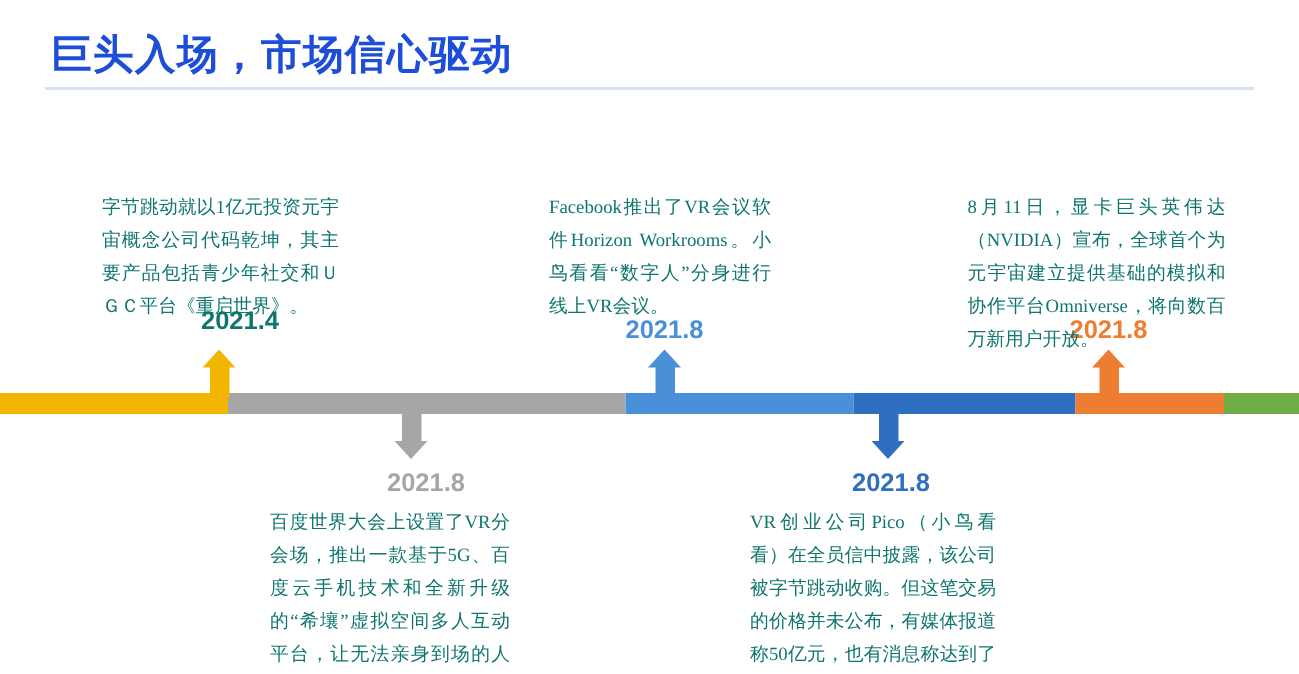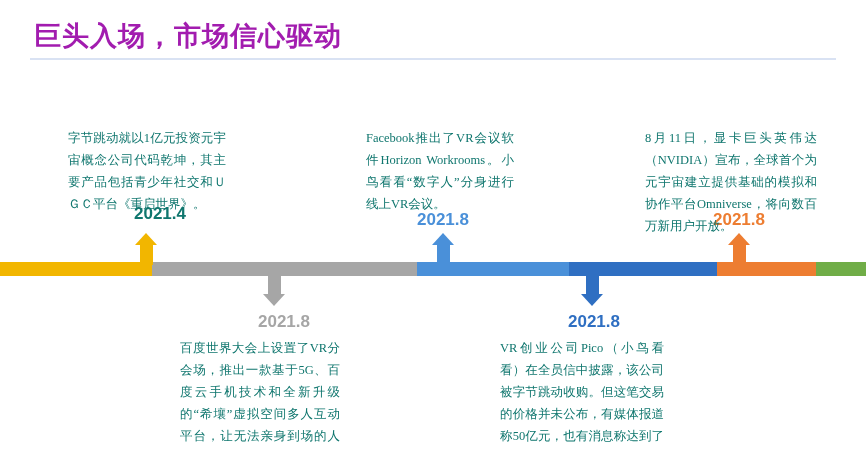--- a/index.html
+++ b/index.html
@@ -16,21 +16,21 @@
   }
 
   
   .title {
     position: absolute;
     left: 34px;
     top: 18px;
     font-family: Liberation Serif, serif;
     font-size: 27px;
     font-weight: bold;
-    color: #a21caf;
+    color: #1d4ed8;
     letter-spacing: 1px;
     white-space: nowrap;
   }
   .title-rule {
     position: absolute;
     left: 30px;
     top: 58px;
     width: 806px;
     height: 2px;
     background: #d9e2f3;

